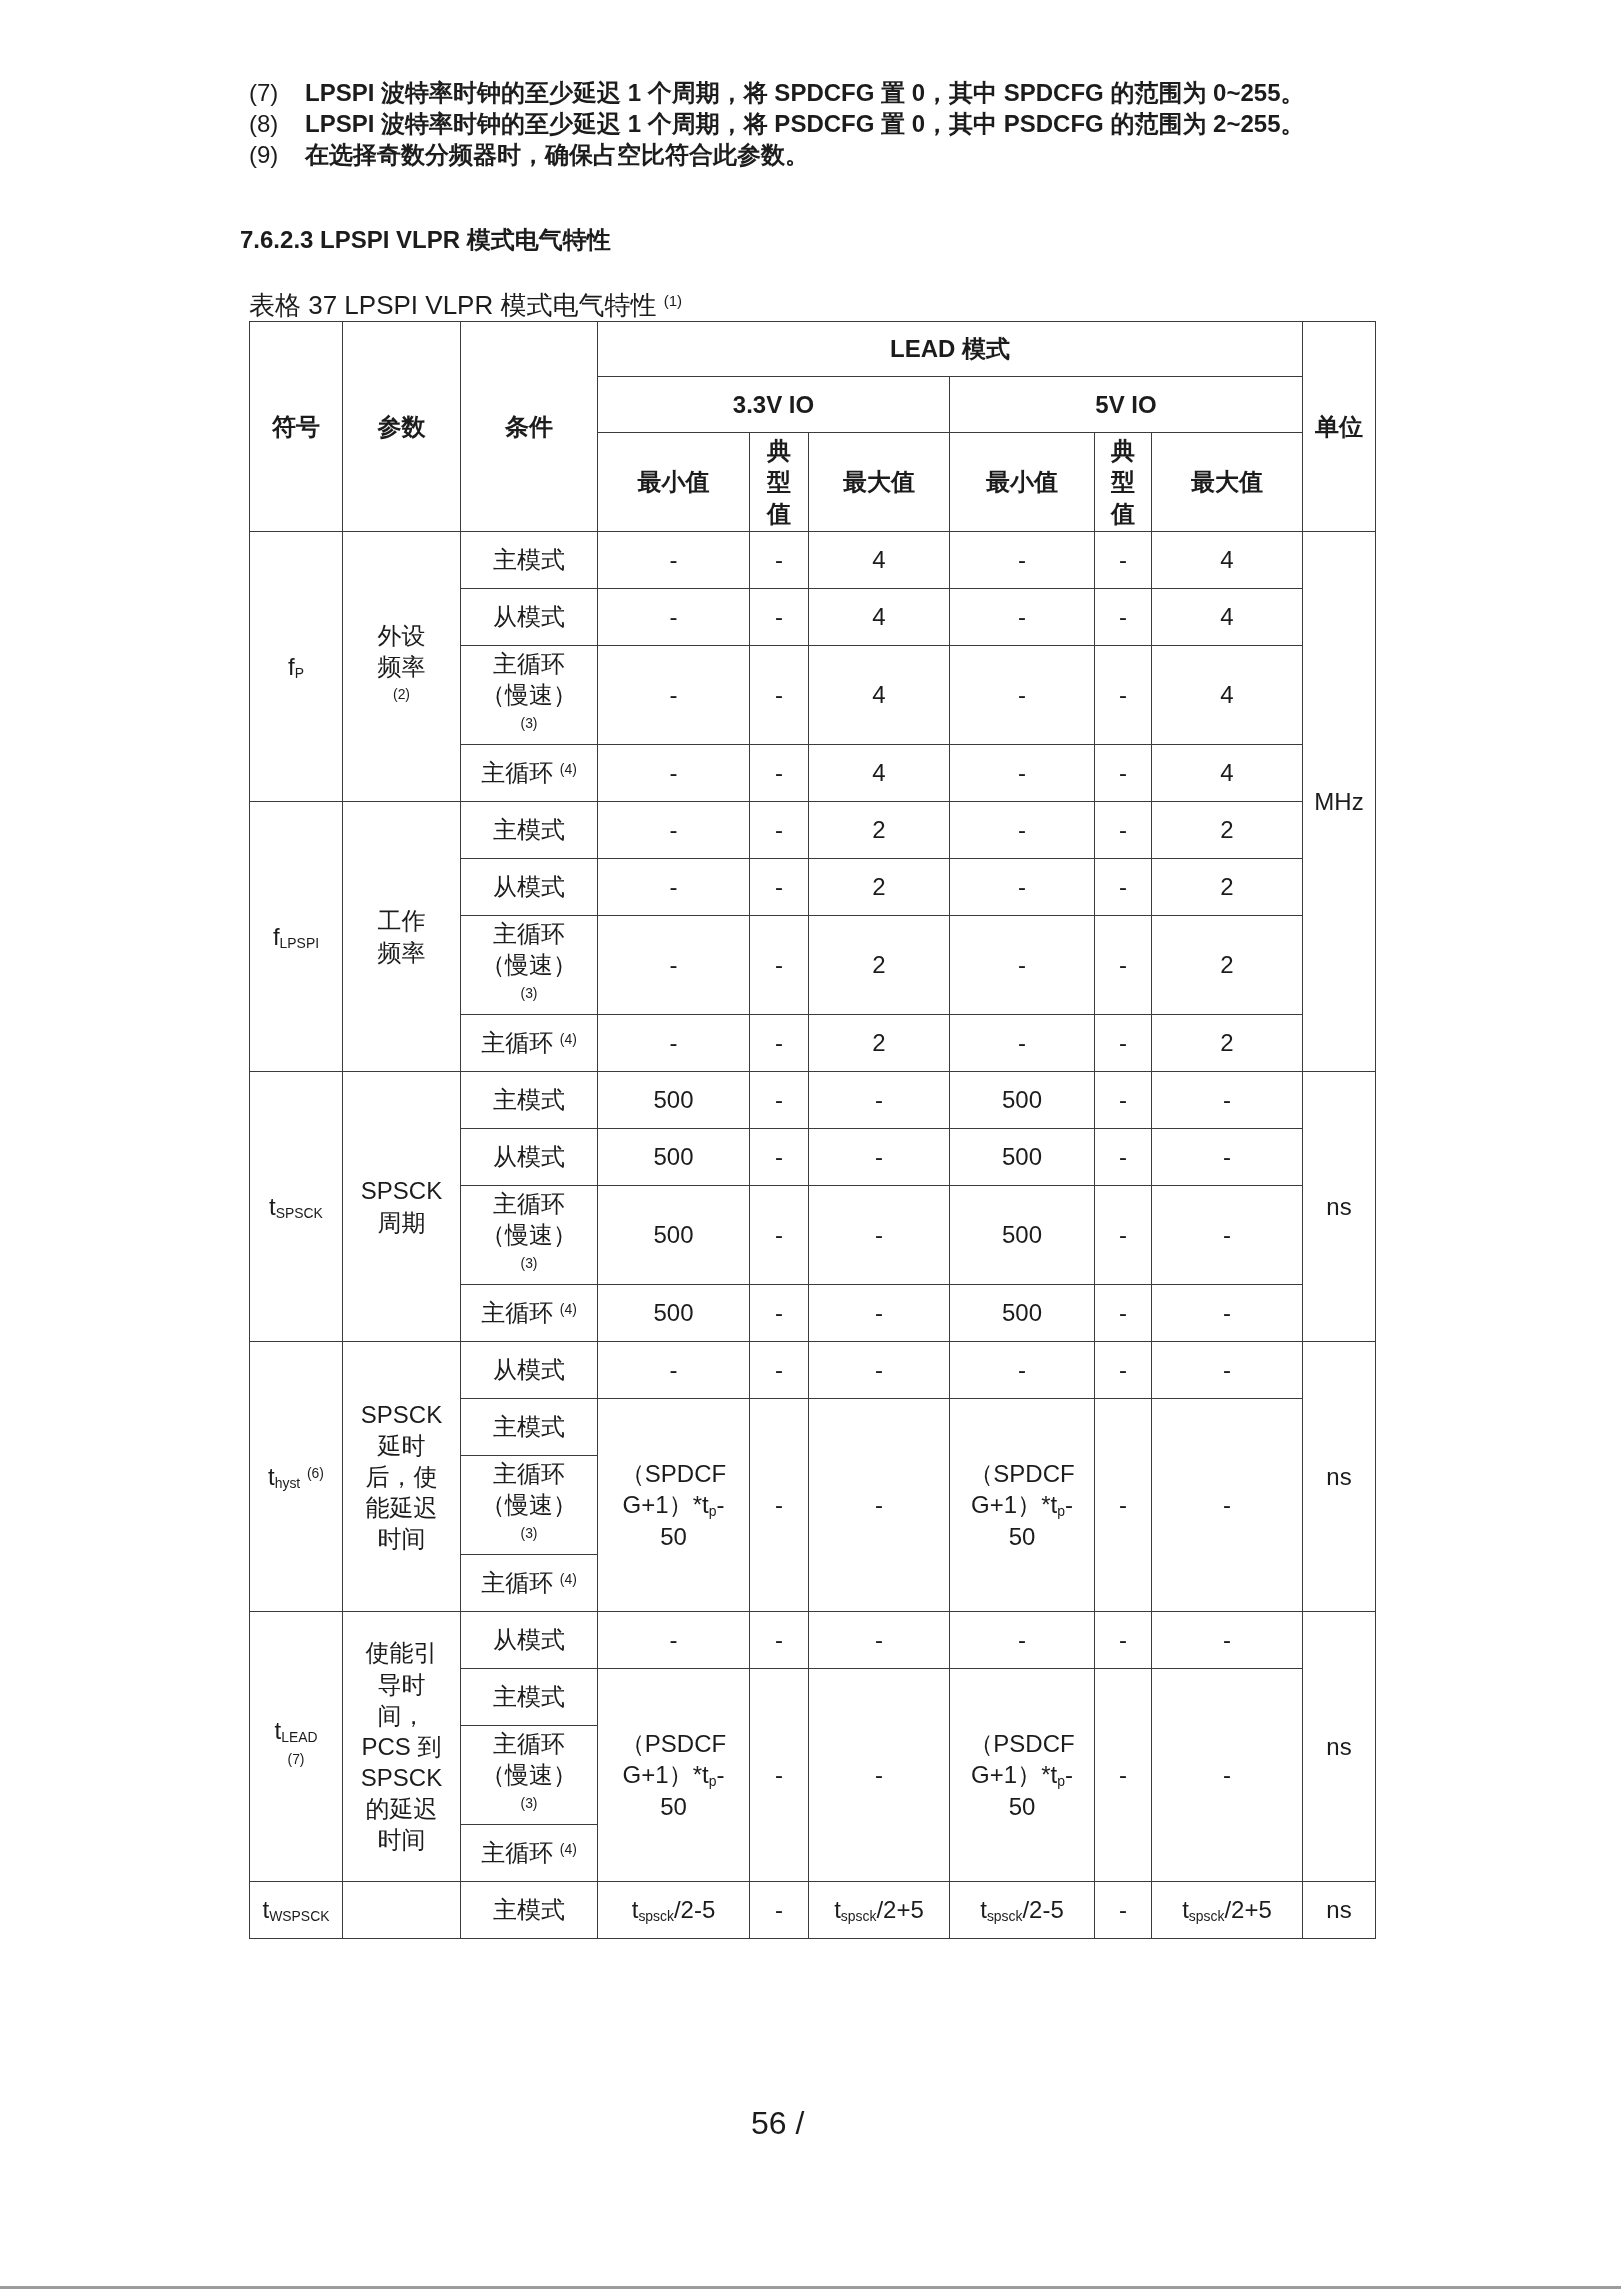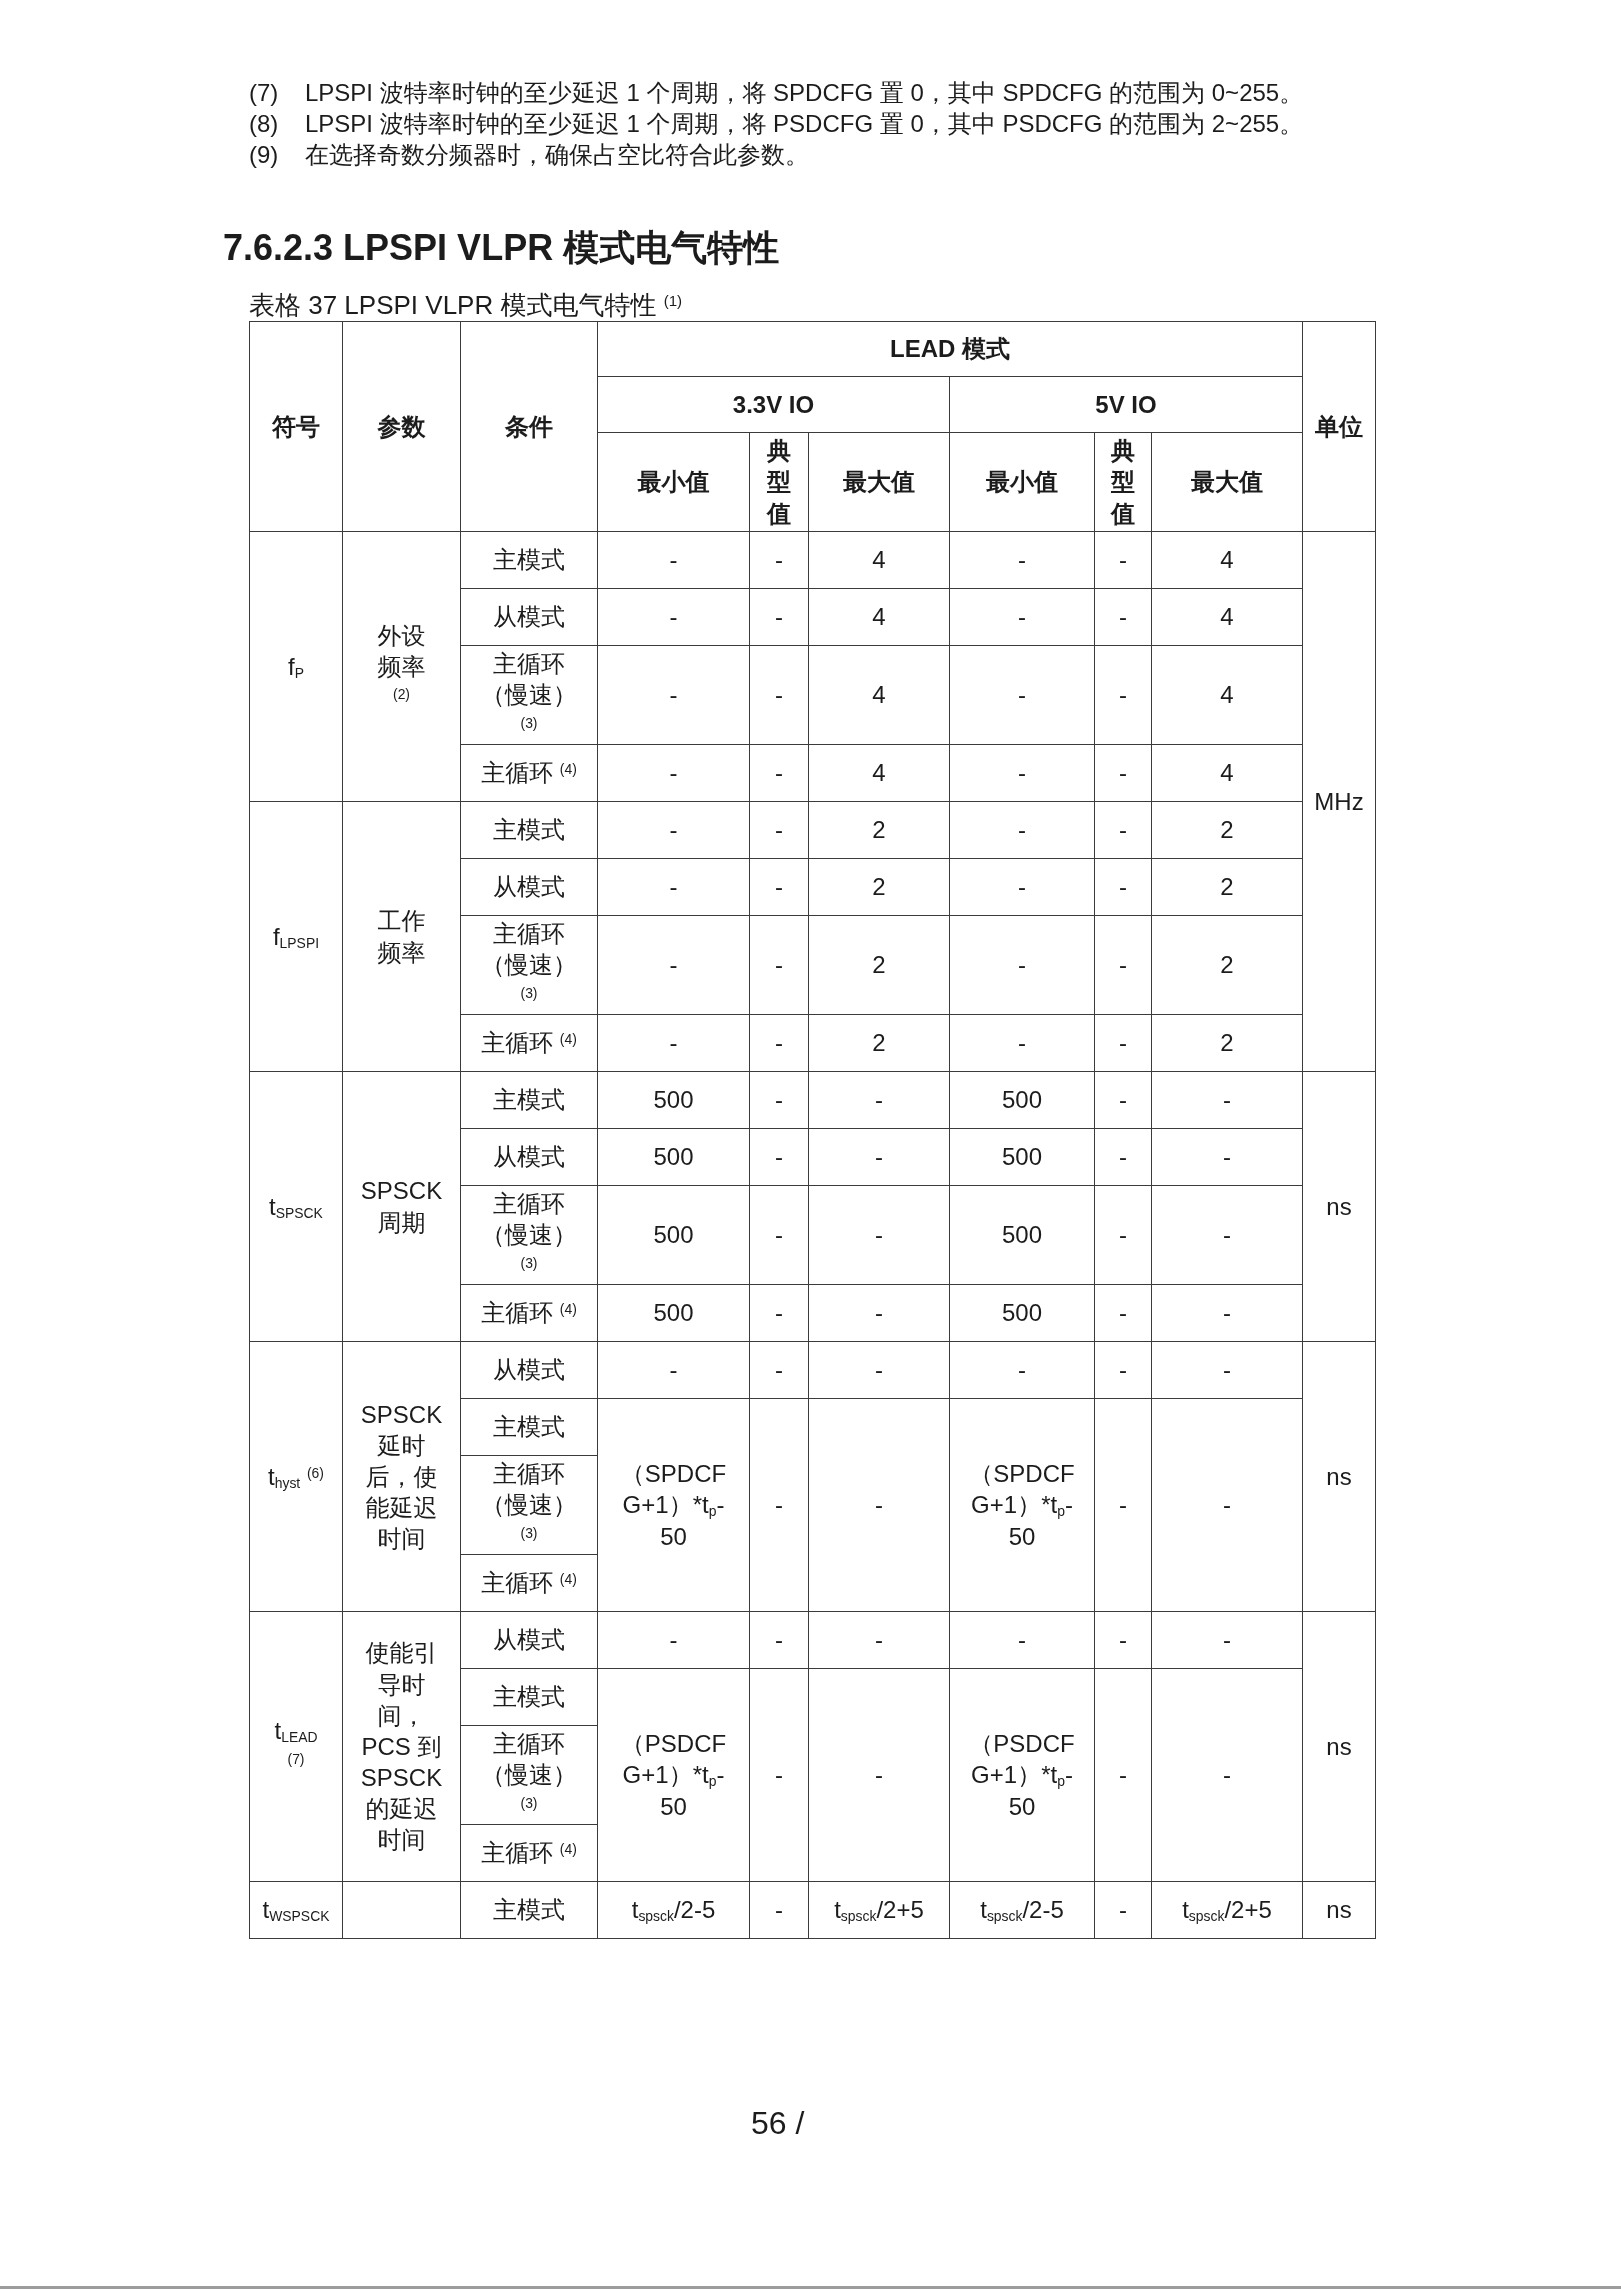--- a/index.html
+++ b/index.html
@@ -5,23 +5,23 @@
   html,body{margin:0;padding:0;}
   body{
     width:1621px;height:2293px;position:relative;background:#ffffff;
     font-family:"Liberation Sans","DejaVu Sans",sans-serif;color:#1c1c1c;
     overflow:hidden;
   }
   
   .notes{position:absolute;top:77px;left:249px;width:1164px;font-size:24px;line-height:31px;}
   .note{display:flex;}
   .note-num{width:56px;flex:none;}
-  .note-text{flex:1;}
-  
-  .heading{position:absolute;top:224px;left:223px;font-size:36px;font-weight:bold;}
+  .note-text{flex:1;font-weight:bold;}
+  
+  .heading{position:absolute;top:224px;left:240px;font-size:24px;font-weight:bold;}
   
   .caption{position:absolute;top:288px;left:249px;width:1127px;font-size:26px;}
   
   table.et{
     position:absolute;top:321px;left:249px;width:1127px;
     border-collapse:collapse;table-layout:fixed;
     border:1.8px solid #3b3b3b;
   }
   table.et td{
     border:0.9px solid #3b3b3b;text-align:center;vertical-align:middle;

